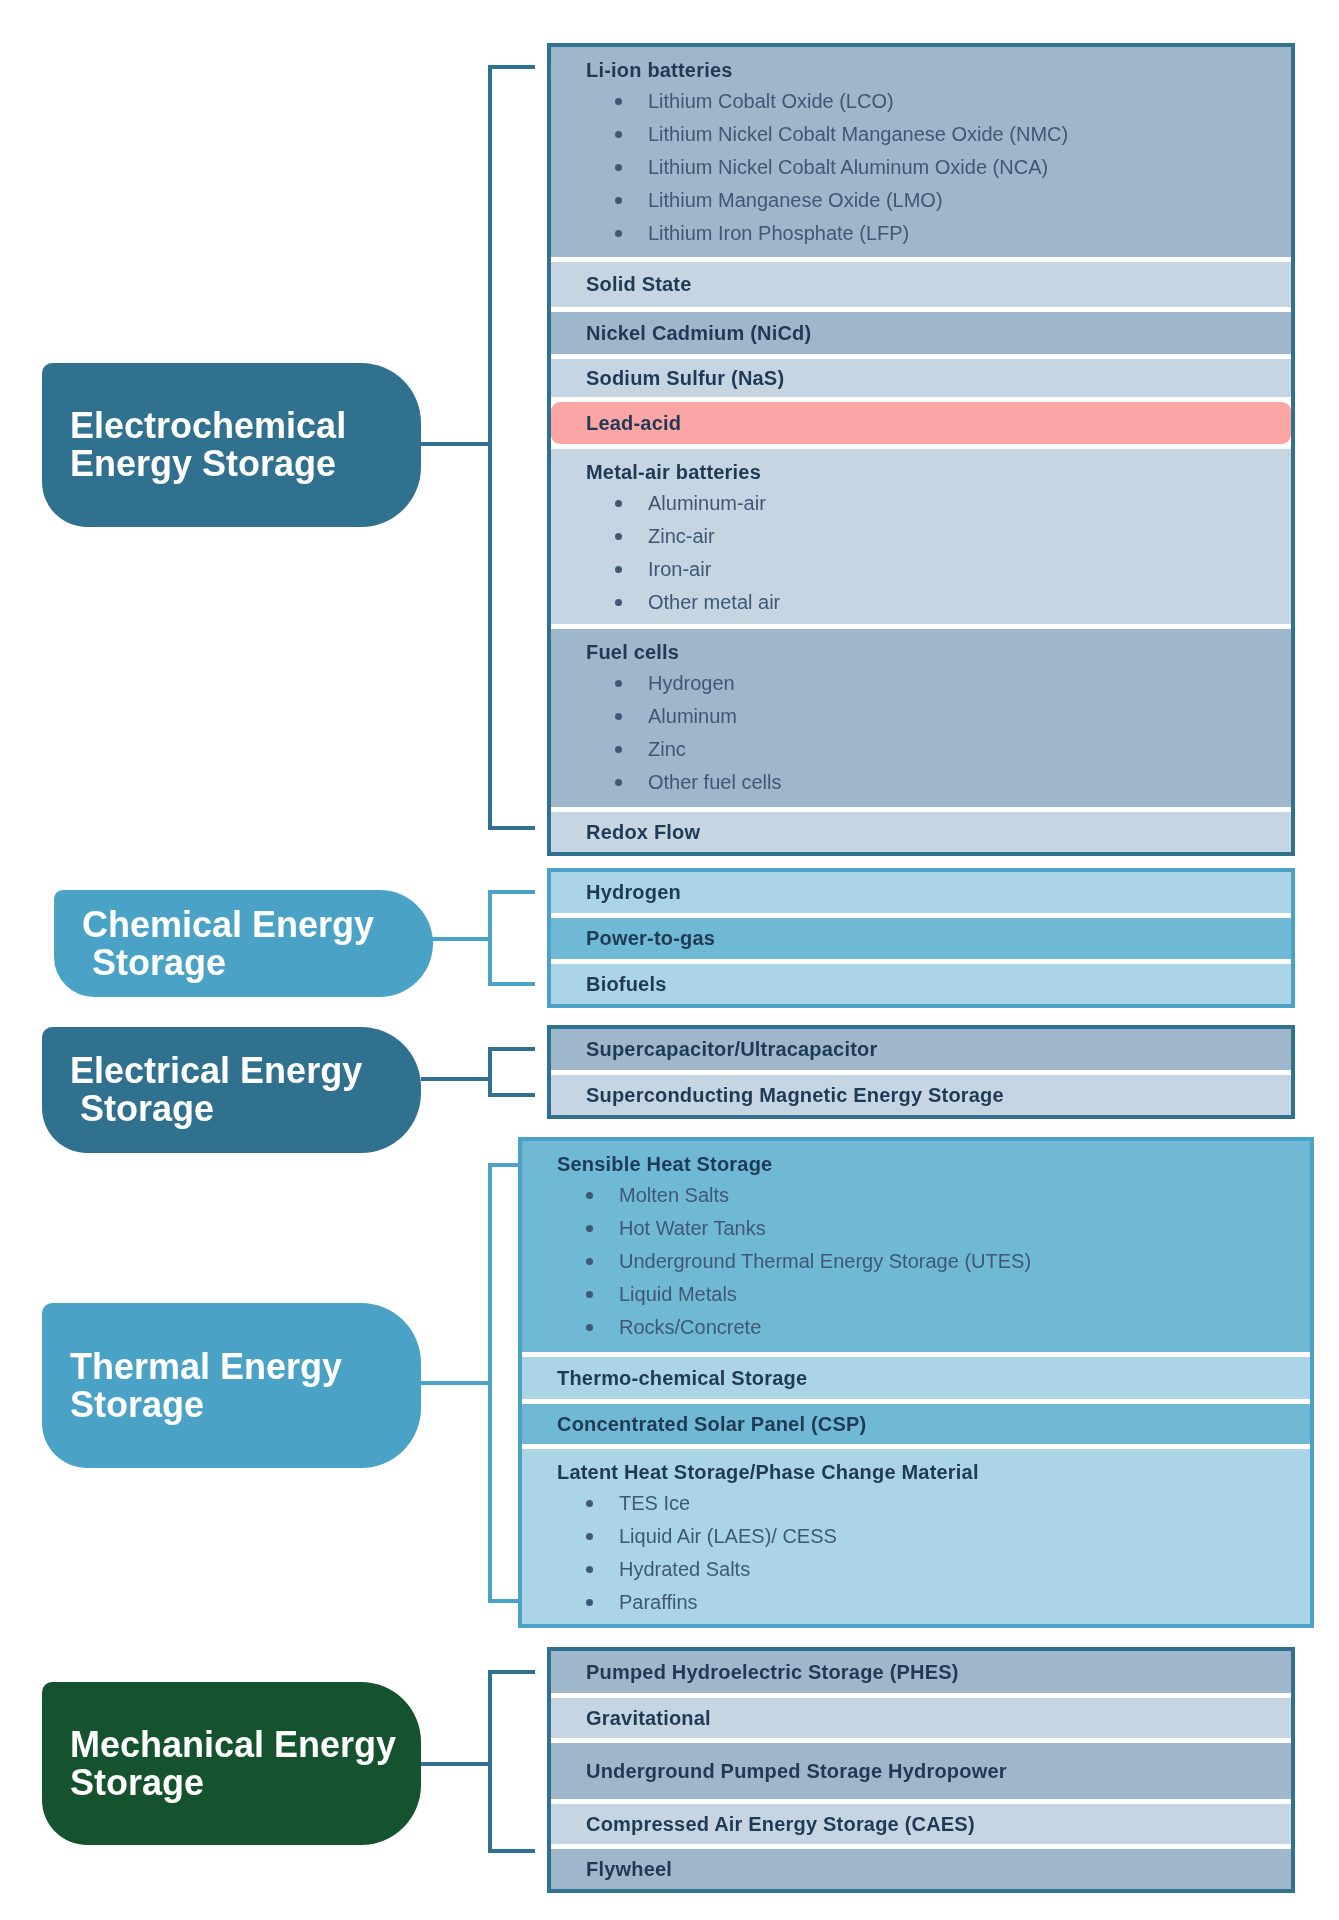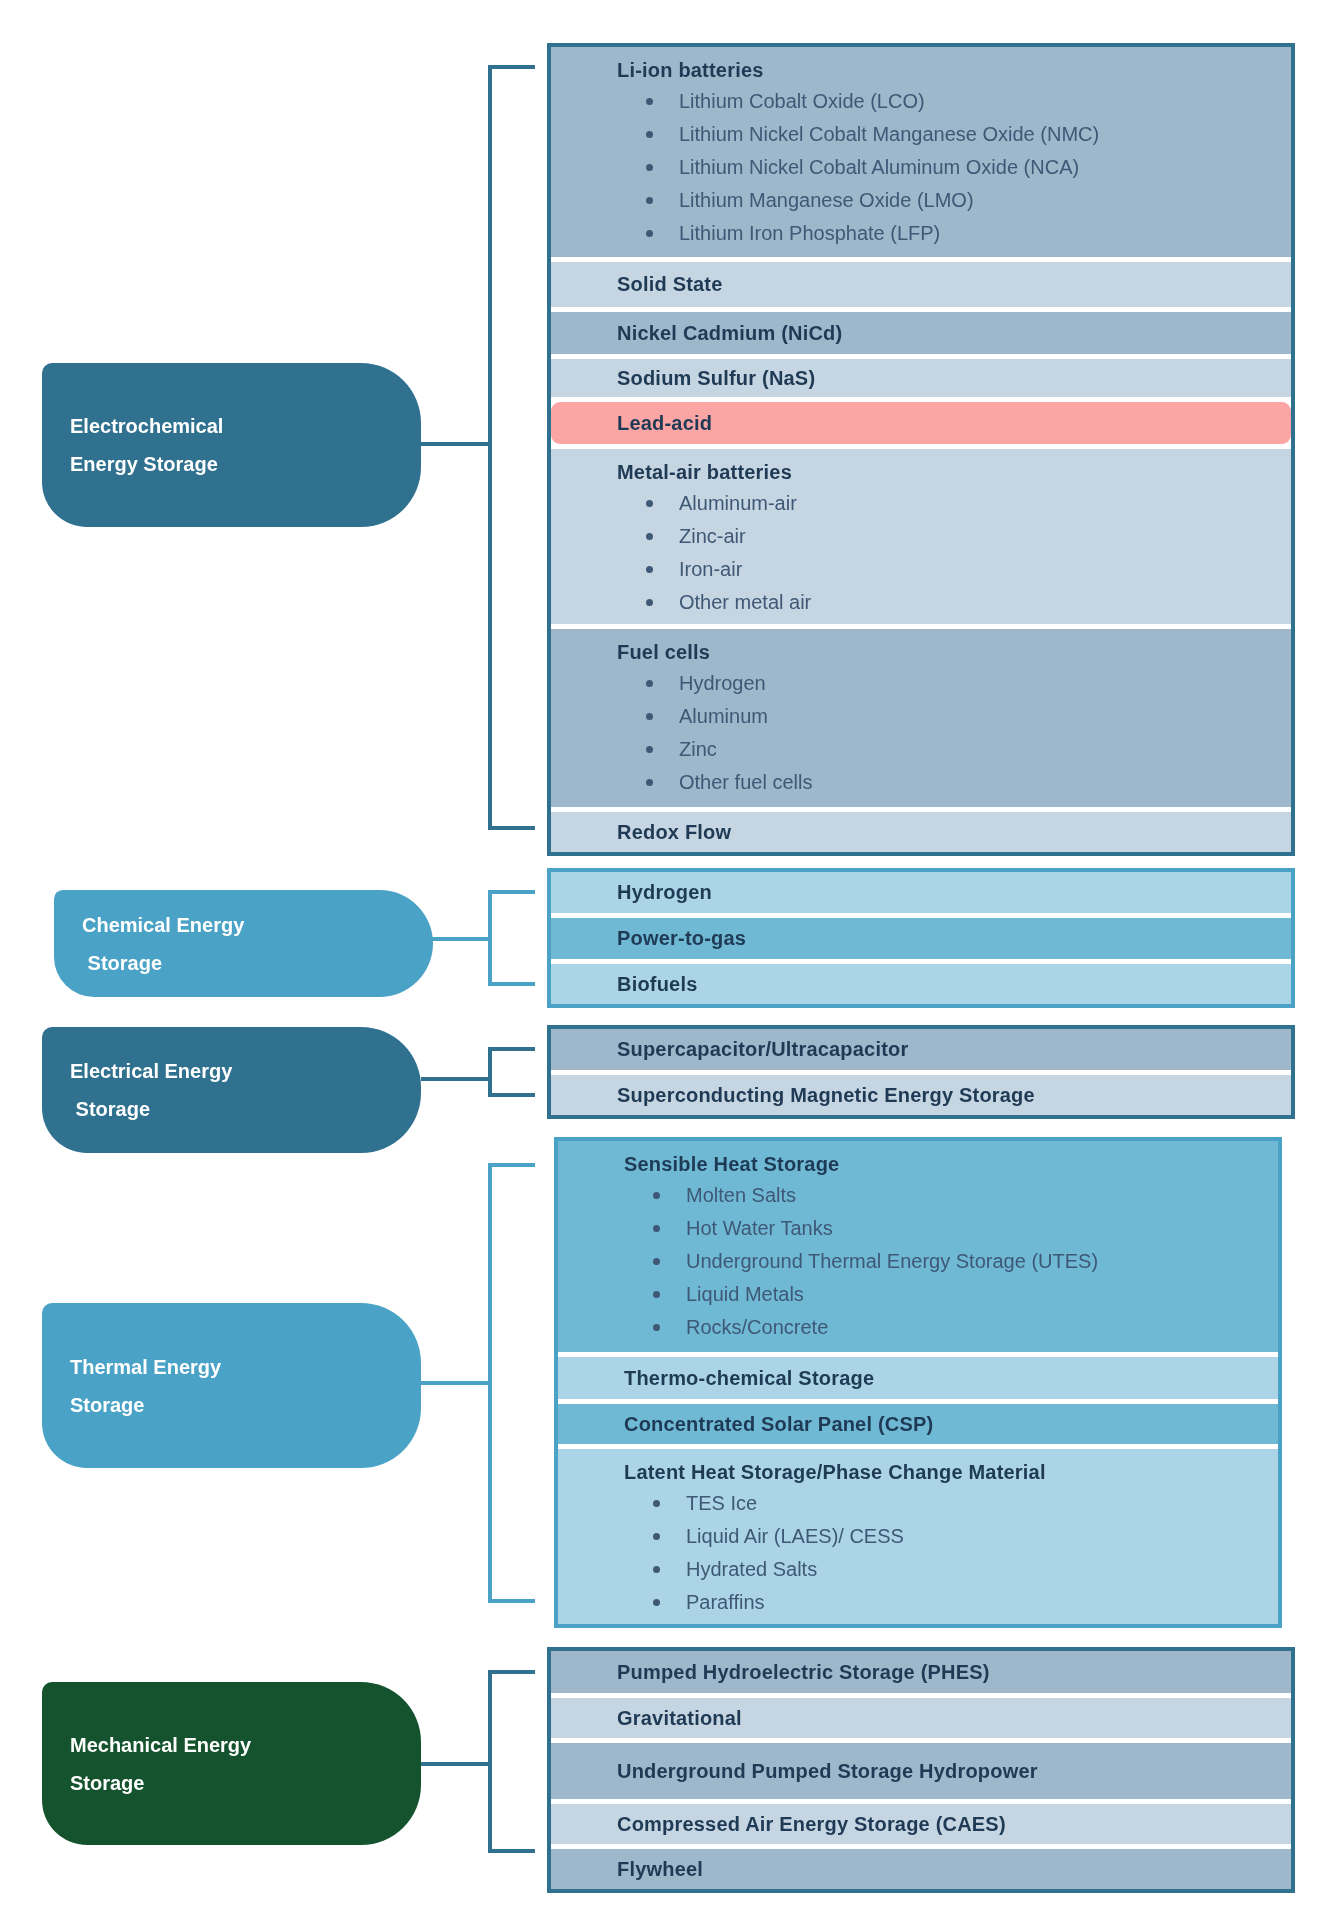--- a/index.html
+++ b/index.html
@@ -4,31 +4,31 @@
 <style>
   html,body{margin:0;padding:0;background:#ffffff;}
   body{font-family:"Liberation Sans",sans-serif;}
   .canvas{position:relative;width:1339px;height:1920px;background:#ffffff;overflow:hidden;}
 
   .cat-box{
     position:absolute;box-sizing:border-box;
     display:flex;align-items:center;
     padding-left:28px;padding-right:14px;
     border-radius:10px 60px 60px 45px;
-    color:#ffffff;font-size:20px;font-weight:700;line-height:38px;
+    color:#ffffff;font-size:36px;font-weight:700;line-height:38px;
     white-space:pre-wrap;
   }
 
   .line{position:absolute;}
 
   .panel{
     position:absolute;box-sizing:border-box;background:#ffffff;
     display:flex;flex-direction:column;gap:5px;
   }
-  .row{box-sizing:border-box;width:100%;flex:0 0 auto;padding-left:31px;}
+  .row{box-sizing:border-box;width:100%;flex:0 0 auto;}
   .row.single{display:flex;align-items:center;}
   .row .rt{font-size:20px;font-weight:700;color:var(--title-color);padding-left:35px;letter-spacing:.2px;}
   .row.bulleted{padding-top:8px;}
   .row.bulleted .rt{line-height:30px;}
   ul.bl{list-style:none;margin:0;padding:0;}
   .bl li{position:relative;padding-left:97px;font-size:20px;line-height:33px;color:var(--bullet-color);}
   .bl li::before{
     content:"";position:absolute;left:64px;top:13px;
     width:7px;height:7px;border-radius:50%;background:var(--bullet-color);
   }
@@ -118,21 +118,21 @@
       <div class="row single" style="height: 40px; background: rgb(198, 213, 226);">
         <div class="rt">Superconducting Magnetic Energy Storage</div>
       </div>
     </div>
     <div class="cat-box" style="left: 42px; top: 1303px; width: 379px; height: 165px; background: rgb(74, 163, 198);">Thermal Energy
 Storage</div>
     <div class="line" style="left: 421px; top: 1381px; width: 71px; height: 4px; background: rgb(74, 163, 198);"></div>
     <div class="line" style="left: 488px; top: 1163px; width: 4px; height: 440px; background: rgb(74, 163, 198);"></div>
     <div class="line" style="left: 488px; top: 1163px; width: 47px; height: 4px; background: rgb(74, 163, 198);"></div>
     <div class="line" style="left: 488px; top: 1599px; width: 47px; height: 4px; background: rgb(74, 163, 198);"></div>
-    <div class="panel" style="left: 554px; top: 1137px; width: 728px; border: 4px solid rgb(74, 163, 198);">
+    <div class="panel" style="left: 518px; top: 1137px; width: 796px; border: 4px solid rgb(74, 163, 198);">
       <div class="row bulleted" style="height: 211px; background: rgb(111, 185, 213);">
         <div class="rt">Sensible Heat Storage</div>
         <ul class="bl">
           <li>Molten Salts</li>
           <li>Hot Water Tanks</li>
           <li>Underground Thermal Energy Storage (UTES)</li>
           <li>Liquid Metals</li>
           <li>Rocks/Concrete</li>
         </ul>
       </div>

